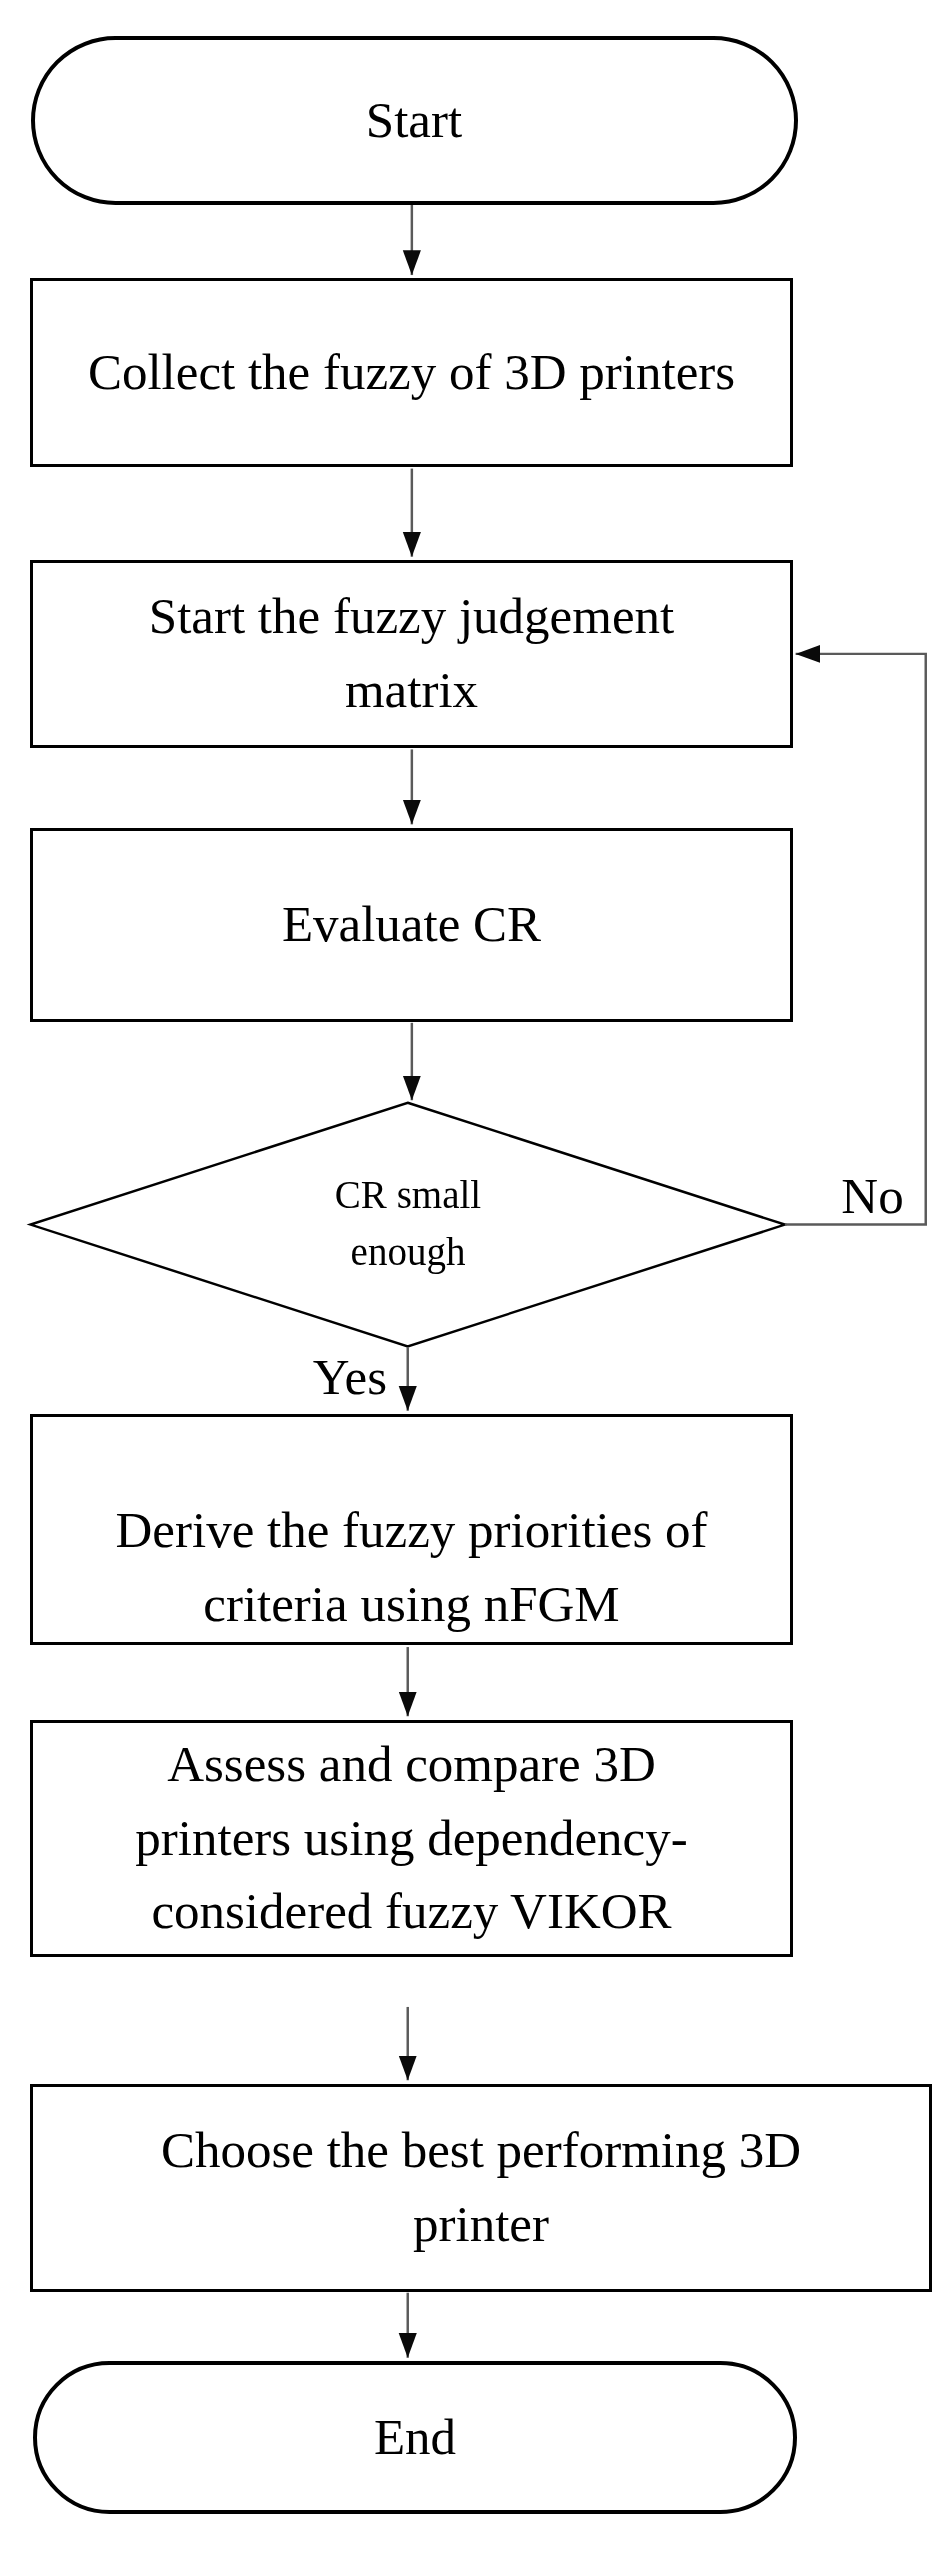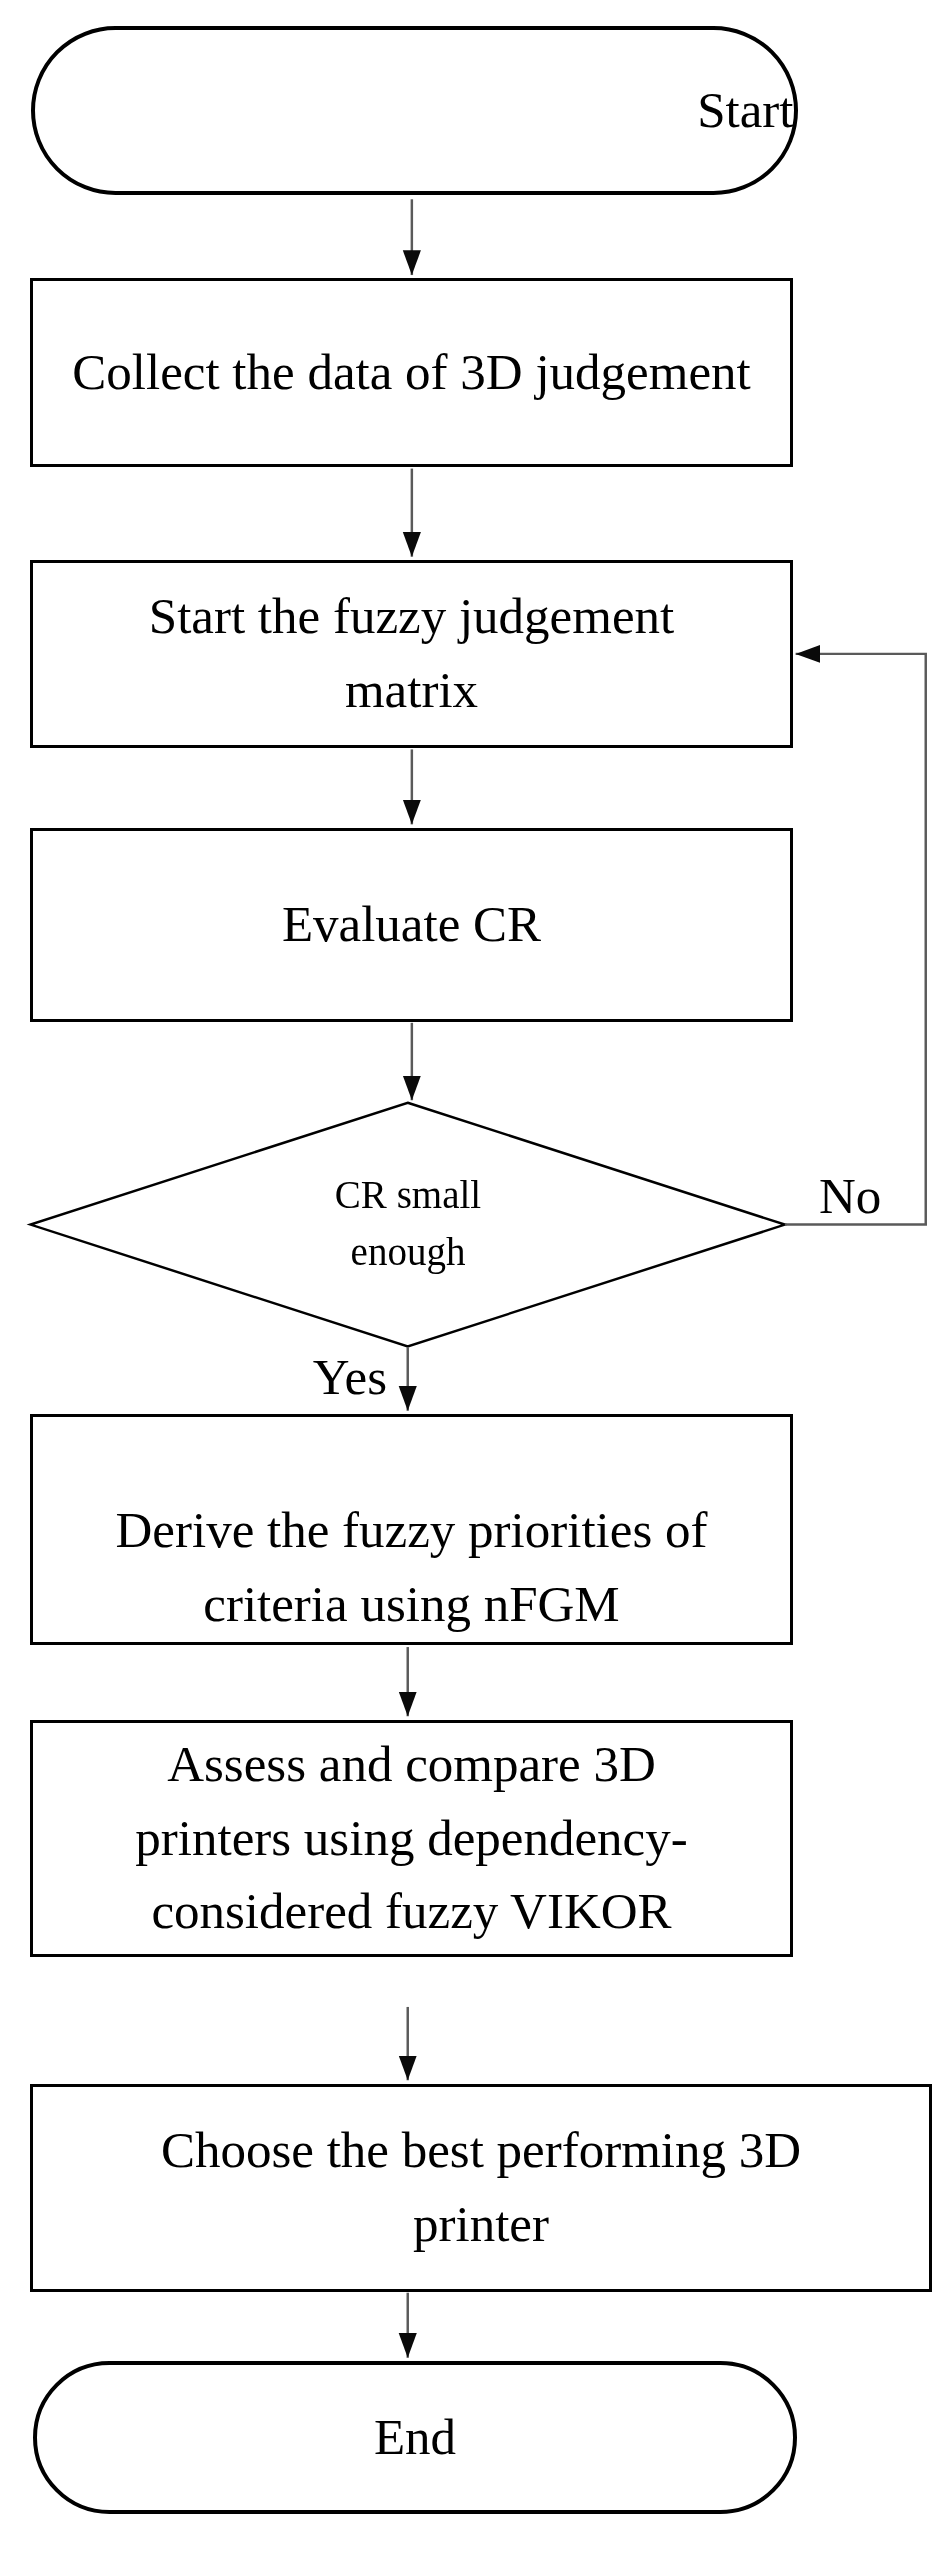--- a/index.html
+++ b/index.html
@@ -54,21 +54,21 @@
     background: transparent;
   }
   .edge-label {
     position: absolute;
     z-index: 3;
     font-size: 51px;
     line-height: 1.1;
     background: transparent;
   }
   .edge-label.yes { text-align: right; }
-  .edge-label.no  { }
+  .edge-label.no  { text-align: center; }
 </style>
 </head>
 <body>
 
 <div class="canvas">
 
   <svg class="connectors" width="953" height="2576" viewBox="0 0 1157 3128">
     <defs>
       <marker id="arrowhead" markerUnits="userSpaceOnUse" markerWidth="32" markerHeight="26" refX="30" refY="13" orient="auto">
         <path d="M0,2 L30,13 L0,24 Z" fill="#0a0a0a"></path>
@@ -82,26 +82,26 @@
     <line x1="500" y1="910" x2="500" y2="1001" stroke="#5a5a5a" stroke-width="3" marker-end="url(#arrowhead)"></line>
     <line x1="500" y1="1242" x2="500" y2="1336" stroke="#5a5a5a" stroke-width="3" marker-end="url(#arrowhead)"></line>
     <line x1="495" y1="1636" x2="495" y2="1713" stroke="#5a5a5a" stroke-width="3" marker-end="url(#arrowhead)"></line>
     <line x1="495" y1="2000" x2="495" y2="2084" stroke="#5a5a5a" stroke-width="3" marker-end="url(#arrowhead)"></line>
     <line x1="495" y1="2437" x2="495" y2="2526" stroke="#5a5a5a" stroke-width="3" marker-end="url(#arrowhead)"></line>
     <line x1="495" y1="2784" x2="495" y2="2863" stroke="#5a5a5a" stroke-width="3" marker-end="url(#arrowhead)"></line>
 
     <polyline points="953,1487 1124,1487 1124,794 966,794" fill="none" stroke="#5a5a5a" stroke-width="3" marker-end="url(#arrowhead)"></polyline>
   </svg>
 
-  <div class="node terminator" style="left:30.5px; top:26px; width:767px; height:169px; border-radius:85px;justify-content:flex-end;">
+  <div class="node terminator" style="left:30.5px; top:36px; width:767px; height:169px; border-radius:85px;">
     <span>Start</span>
   </div>
 
   <div class="node process" style="left:30px; top:278px; width:763px; height:189px;">
-    <span>Collect the data of 3D judgement</span>
+    <span>Collect the fuzzy of 3D printers</span>
   </div>
 
   <div class="node process" style="left:30px; top:560px; width:763px; height:188px;">
     <span>Start the fuzzy judgement
 matrix</span>
   </div>
 
   <div class="node process" style="left:30px; top:828px; width:763px; height:194px;text-align:center;">
     <span>Evaluate CR</span>
   </div>

